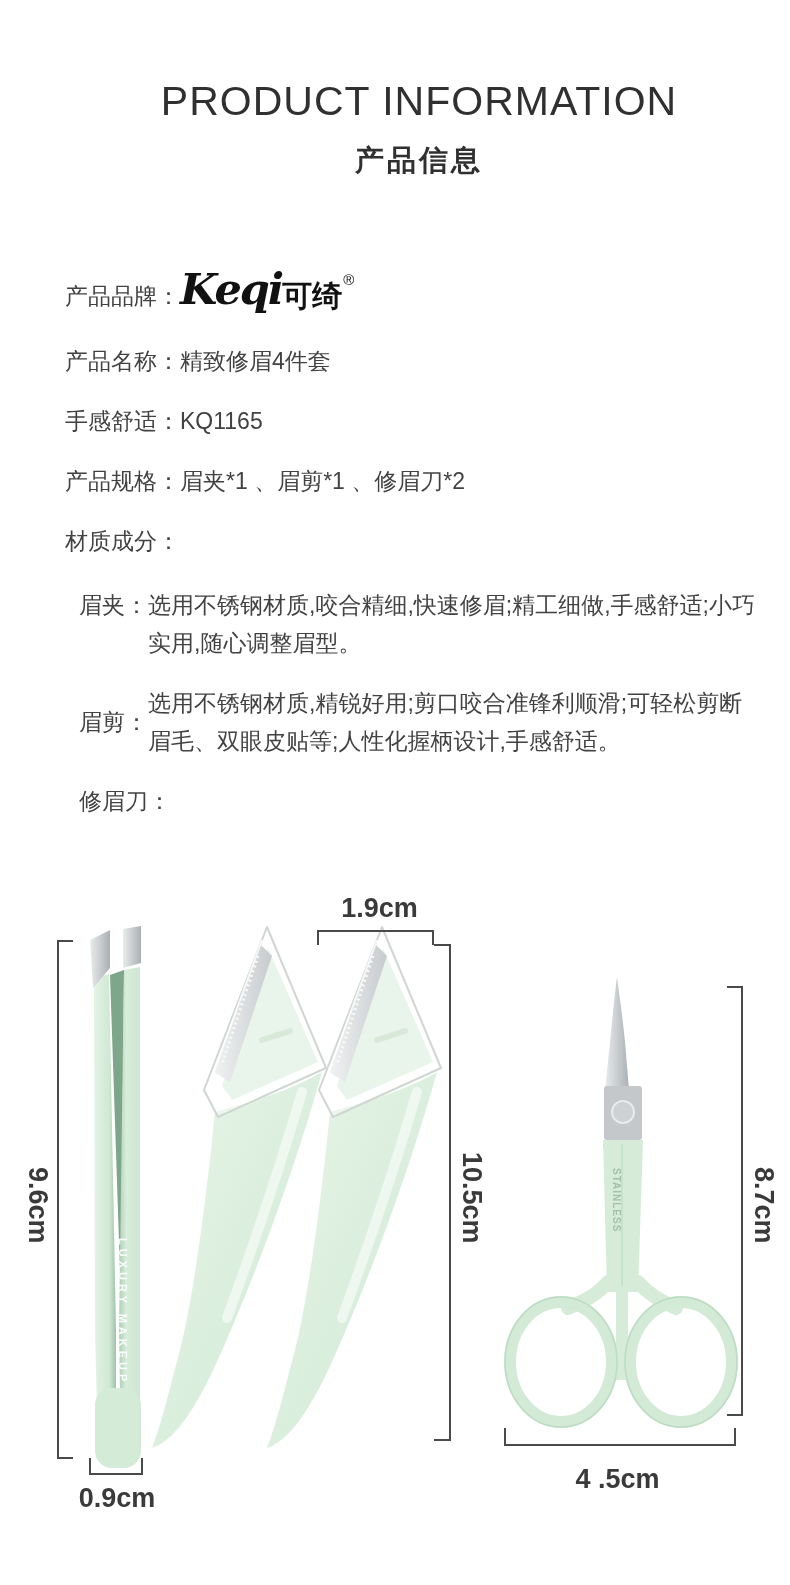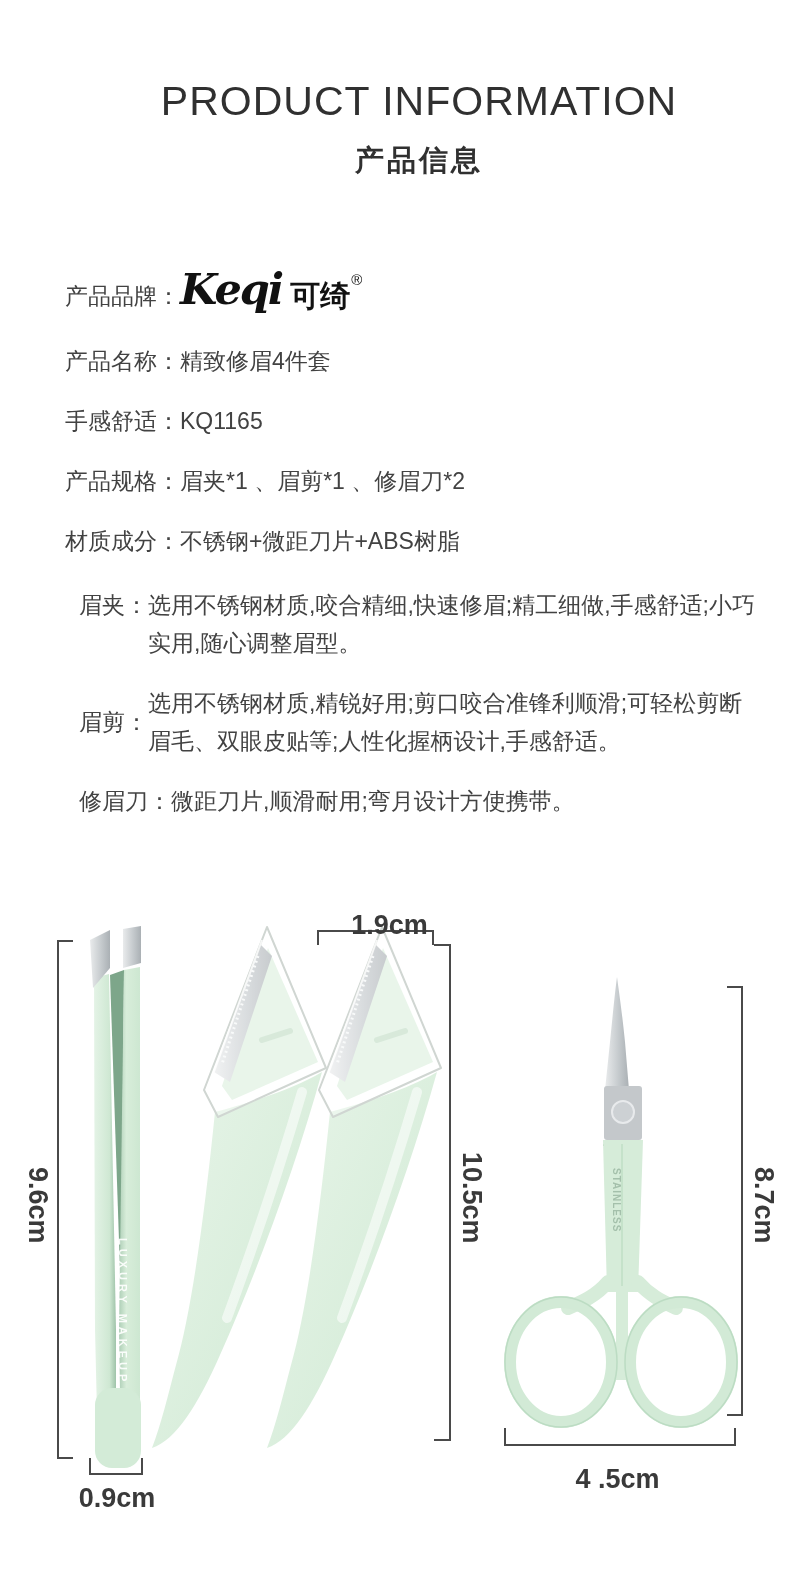--- a/index.html
+++ b/index.html
@@ -12,21 +12,21 @@
   .title-cn{top:141px;left:0;width:790px;text-align:center;
             font-size:29px;font-weight:600;letter-spacing:3px;color:#303030;}
   
   .row{left:41px;right:25px;display:flex;align-items:flex-end;
        font-size:23px;line-height:30px;color:#424242;}
   .row .lab{white-space:nowrap;}
   .row .val{white-space:nowrap;}
   .logo-latin{font-family:"DejaVu Serif","Liberation Serif",serif;
               font-style:italic;font-weight:700;font-size:43px;line-height:43px;
               letter-spacing:-2px;color:#111;}
-  .logo-cn{font-size:30px;font-weight:700;color:#111;margin-left:8px;}
+  .logo-cn{font-size:30px;font-weight:700;color:#111;margin-left:0;}
   .logo-reg{font-size:15px;color:#111;position:relative;top:-16px;margin-left:1px;}
   
   .desc{left:55px;right:25px;display:flex;align-items:flex-start;
         font-size:23px;line-height:38px;color:#424242;}
   .desc .lab{white-space:nowrap;flex:0 0 auto;}
   .desc .txt{max-width:620px;}
   
   .diagram{top:880px;left:0;width:790px;height:705px;}
   .diagram svg{position:absolute;top:0;left:0;}
   .dim{position:absolute;font-size:27px;font-weight:700;color:#3a3a3a;}
@@ -58,34 +58,32 @@
 <div class="abs row" style="top:406px;">
   <span class="lab">手感舒适：</span>
   <span class="val">KQ1165</span>
 </div>
 <div class="abs row" style="top:466px;">
   <span class="lab">产品规格：</span>
   <span class="val">眉夹*1 、眉剪*1 、修眉刀*2</span>
 </div>
 <div class="abs row" style="top:526px;">
   <span class="lab">材质成分：</span>
-  <span class="val">不锈钢+微距刀片+ABS树脂</span>
 </div>
 
 <div class="abs desc" style="top:586px;">
   <span class="lab">眉夹：</span>
   <span class="txt">选用不锈钢材质,咬合精细,快速修眉;精工细做,手感舒适;小巧实用,随心调整眉型。</span>
 </div>
 <div class="abs desc" style="top:684px;align-items:center;">
   <span class="lab">眉剪：</span>
   <span class="txt">选用不锈钢材质,精锐好用;剪口咬合准锋利顺滑;可轻松剪断眉毛、双眼皮贴等;人性化握柄设计,手感舒适。</span>
 </div>
 <div class="abs desc" style="top:782px;">
   <span class="lab">修眉刀：</span>
-  <span class="txt">微距刀片,顺滑耐用;弯月设计方使携带。</span>
 </div>
 
 <div class="abs diagram">
 
   <svg width="790" height="705" viewBox="0 880 790 705">
     <defs>
       <linearGradient id="gSteel" x1="0" y1="0" x2="1" y2="0">
         <stop offset="0" stop-color="#e9ebec"></stop>
           <stop offset="0.55" stop-color="#c6cbce"></stop>
           <stop offset="1" stop-color="#aab0b4"></stop>
@@ -159,21 +157,21 @@
     <g stroke="#4a4a4a" stroke-width="2" fill="none">
       <polyline points="73,941 58,941 58,1458 73,1458"></polyline>
       <polyline points="90,1458 90,1474 142,1474 142,1458"></polyline>
       <polyline points="318,945 318,931 433,931 433,945"></polyline>
       <polyline points="434,945 450,945 450,1440 434,1440"></polyline>
       <polyline points="727,987 742,987 742,1415 727,1415"></polyline>
       <polyline points="505,1428 505,1445 735,1445 735,1428"></polyline>
     </g>
   </svg>
 
-  <span class="dim h" style="top:13px;left:332px;width:115px;margin-top:17px;">1.9cm</span>
+  <span class="dim h" style="top:13px;left:322px;width:115px;">1.9cm</span>
   <span class="dim v" style="top:287px;left:22px;">9.6cm</span>
   <span class="dim h" style="top:603px;left:72px;width:90px;">0.9cm</span>
   <span class="dim v" style="top:272px;left:456px;">10.5cm</span>
   <span class="dim v" style="top:287px;left:748px;">8.7cm</span>
   <span class="dim h" style="top:572px;left:555px;width:125px;margin-top:12px;">4 .5cm</span>
 
   <span class="engrave tweezers">LUXURY MAKEUP</span>
   <span class="engrave scissors">STAINLESS</span>
 </div>
 

